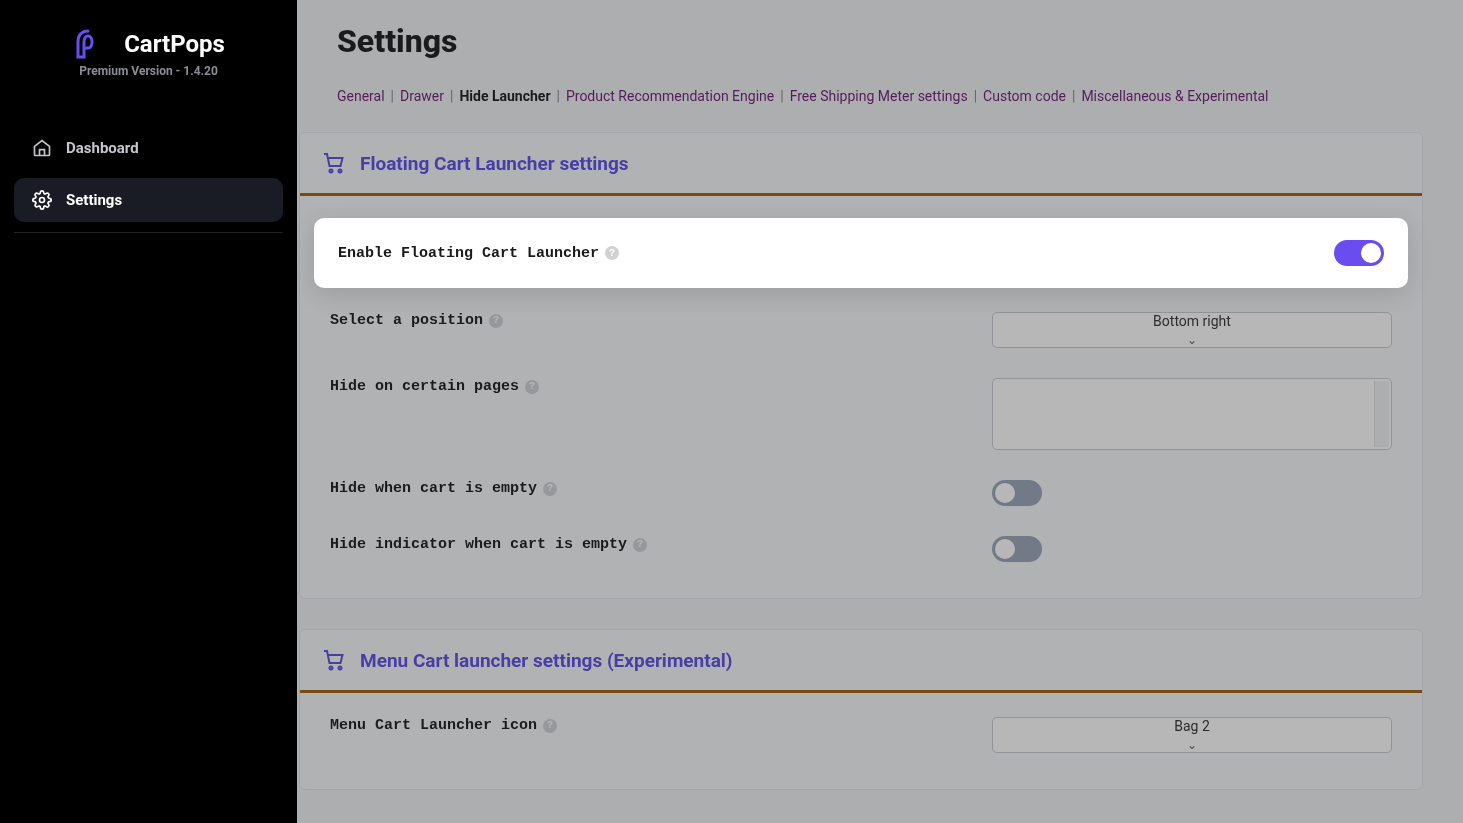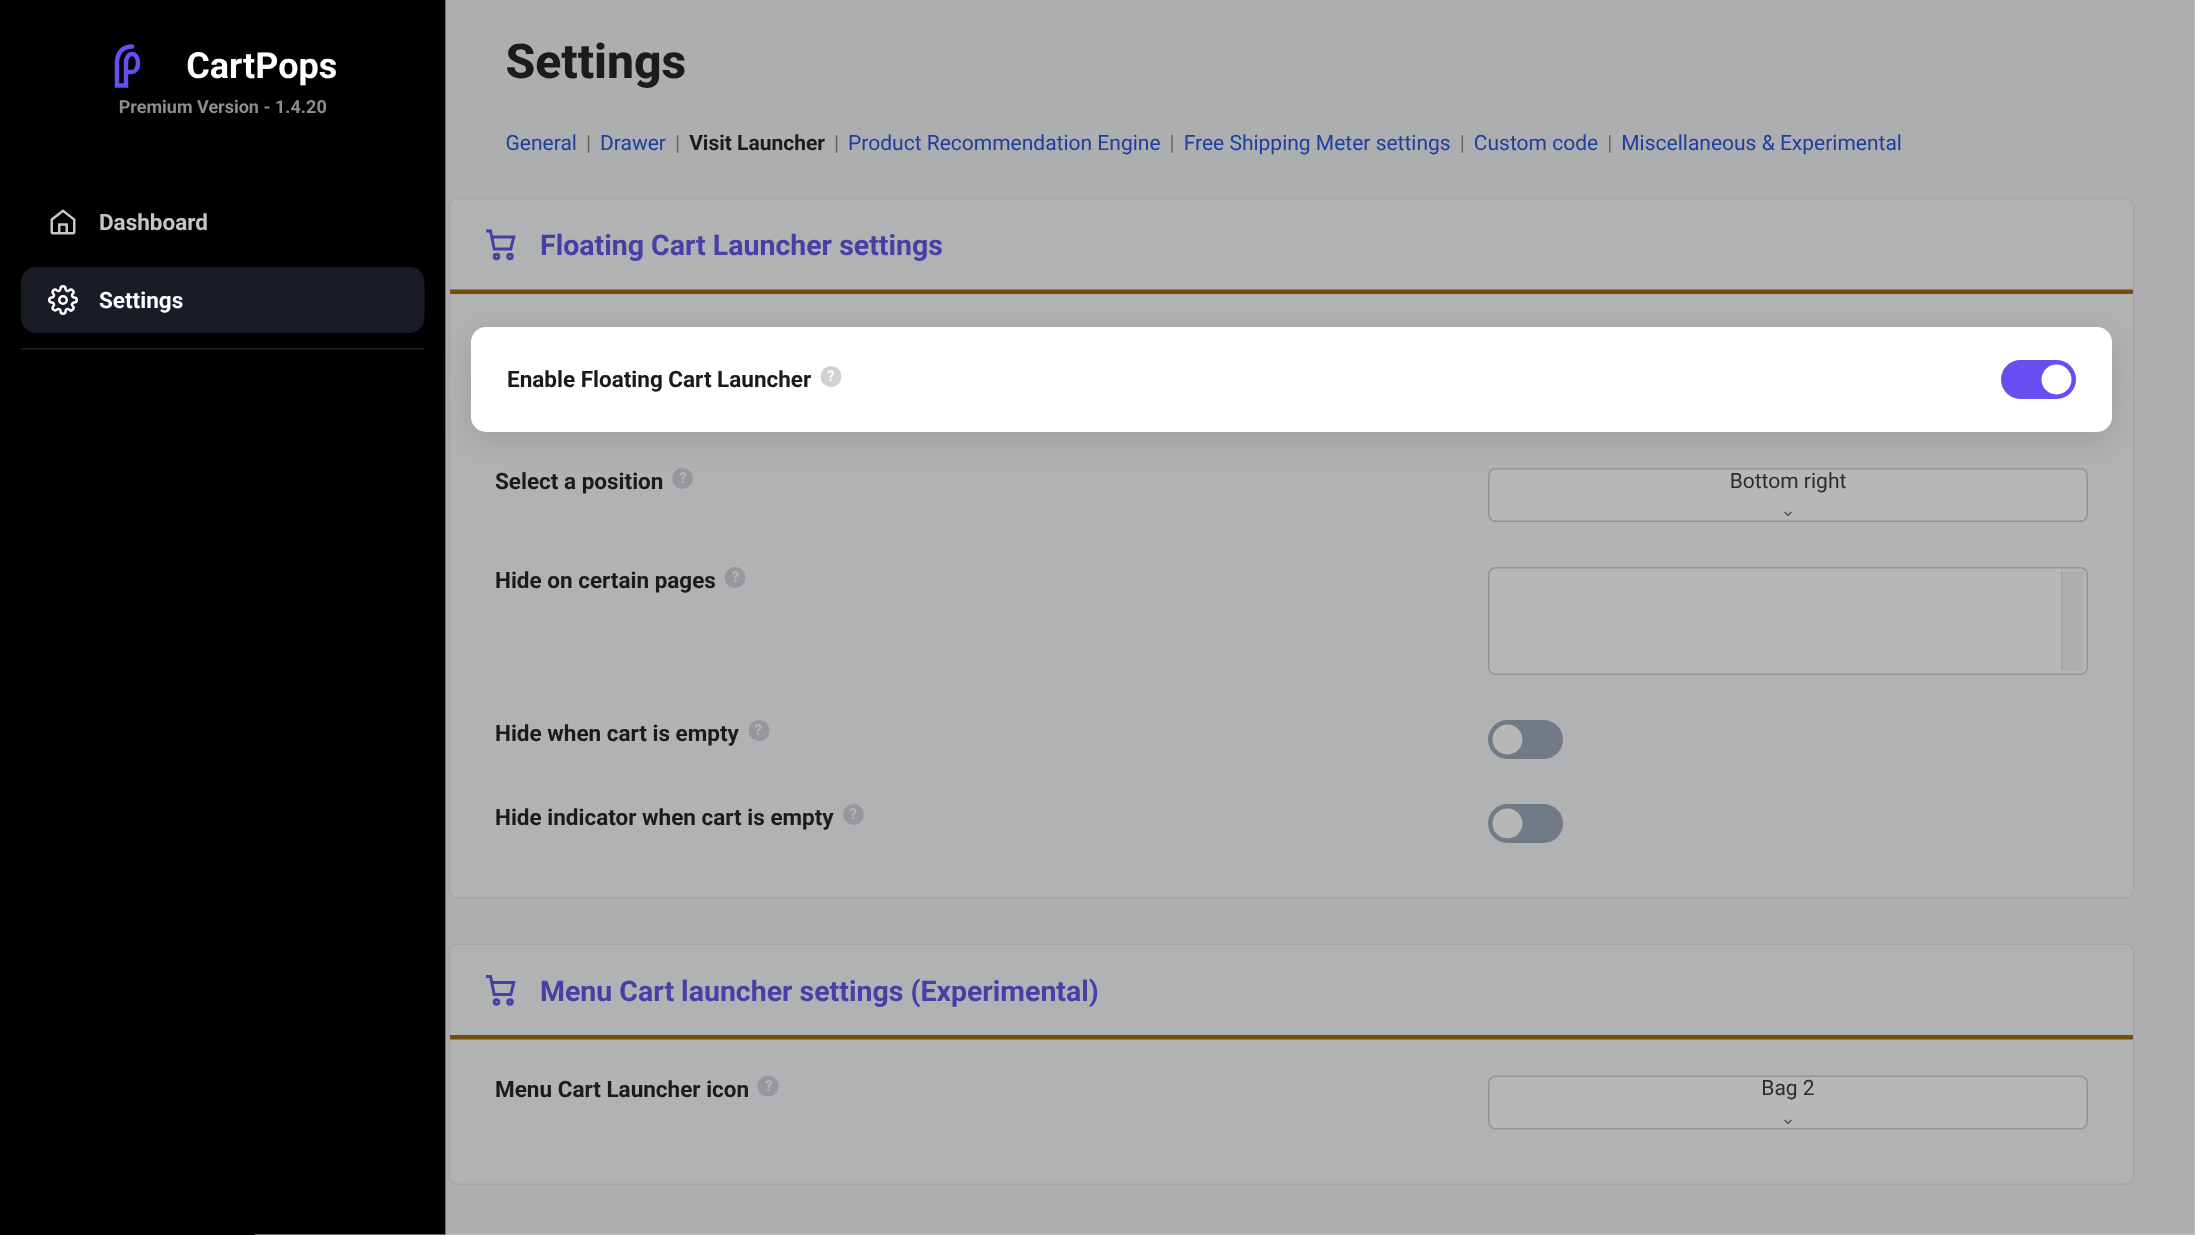--- a/index.html
+++ b/index.html
@@ -92,21 +92,21 @@
     .tabs {
       padding: 0 40px 28px 40px;
       font-size: 14px;
       color: #666;
       display: flex;
       flex-wrap: wrap;
       gap: 6px;
       align-items: center;
     }
     .tab-link {
-      color: #1d4ed8;
+      color: #701a75;
       cursor: pointer;
     }
     .tab-link.active {
       color: #1a1a1a;
       font-weight: 700;
     }
     .tab-sep {
       color: #888;
     }
     .panel {
@@ -137,23 +137,24 @@
     .row {
       display: flex;
       align-items: flex-start;
       padding: 24px 30px 6px 30px;
     }
     .row-label {
       font-size: 15px;
       font-weight: 700;
       color: #1a1a1a;
       display: flex;
-      align-items: flex-start;
+      align-items: center;
       gap: 6px;
       flex: 1;
+      font-family: Liberation Mono, monospace;
     }
     .help-icon {
       width: 14px;
       height: 14px;
       background: #d0d1d5;
       color: #fff;
       border-radius: 50%;
       display: inline-flex;
       align-items: center;
       justify-content: center;
@@ -292,21 +293,21 @@
 </aside>
 
 <main class="main">
   <h1 class="page-title">Settings</h1>
 
   <div class="tabs">
     <span class="tab-link">General</span>
     <span class="tab-sep">|</span>
     <span class="tab-link">Drawer</span>
     <span class="tab-sep">|</span>
-    <span class="tab-link active">Visit Launcher</span>
+    <span class="tab-link active">Hide Launcher</span>
     <span class="tab-sep">|</span>
     <span class="tab-link">Product Recommendation Engine</span>
     <span class="tab-sep">|</span>
     <span class="tab-link">Free Shipping Meter settings</span>
     <span class="tab-sep">|</span>
     <span class="tab-link">Custom code</span>
     <span class="tab-sep">|</span>
     <span class="tab-link">Miscellaneous &amp; Experimental</span>
   </div>
 

